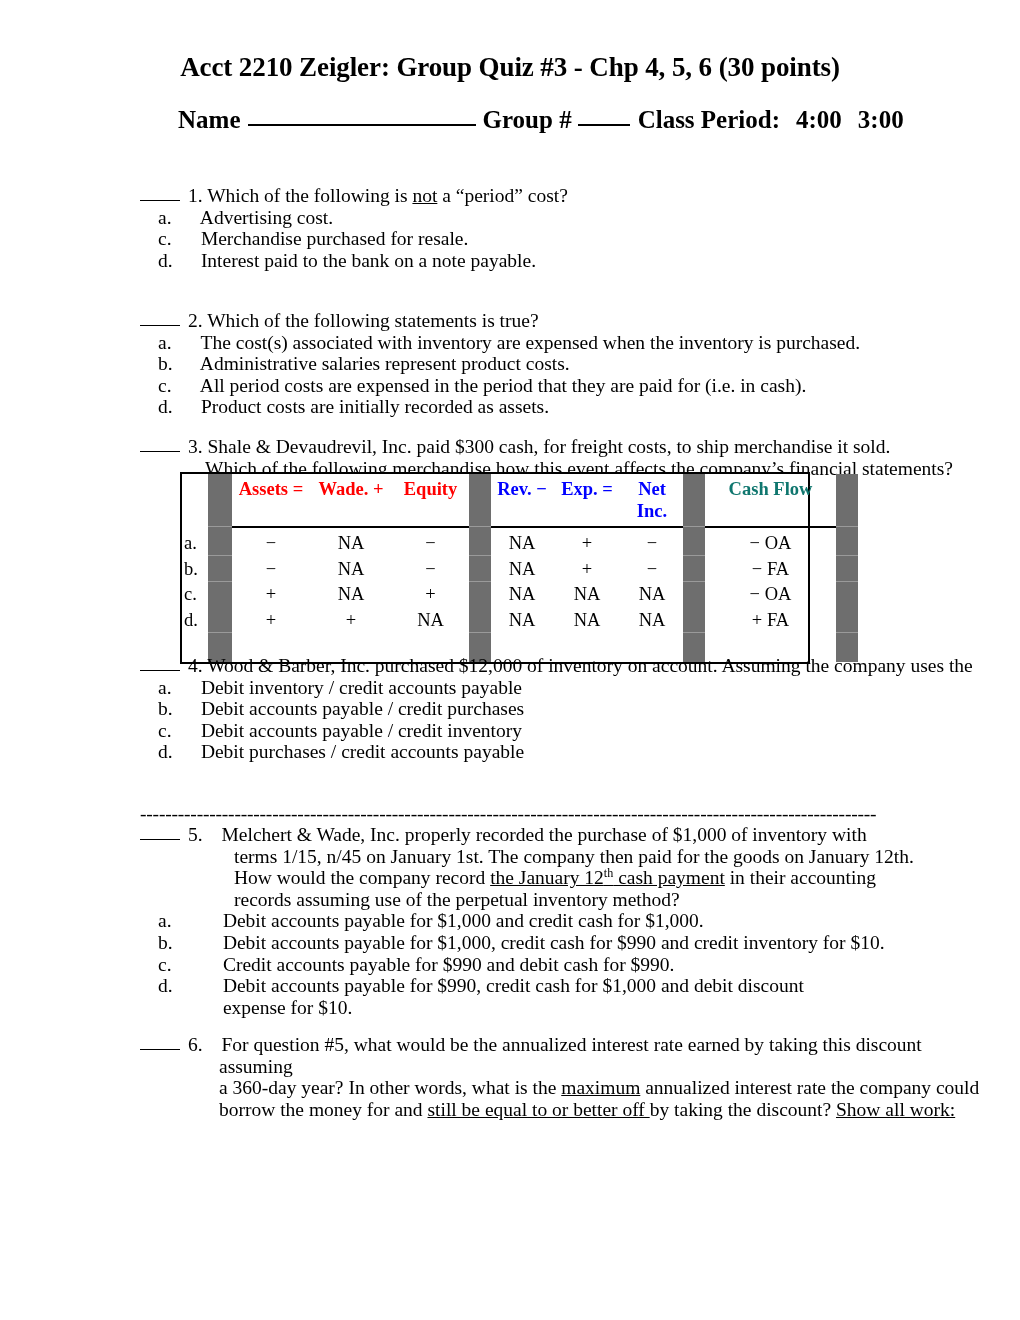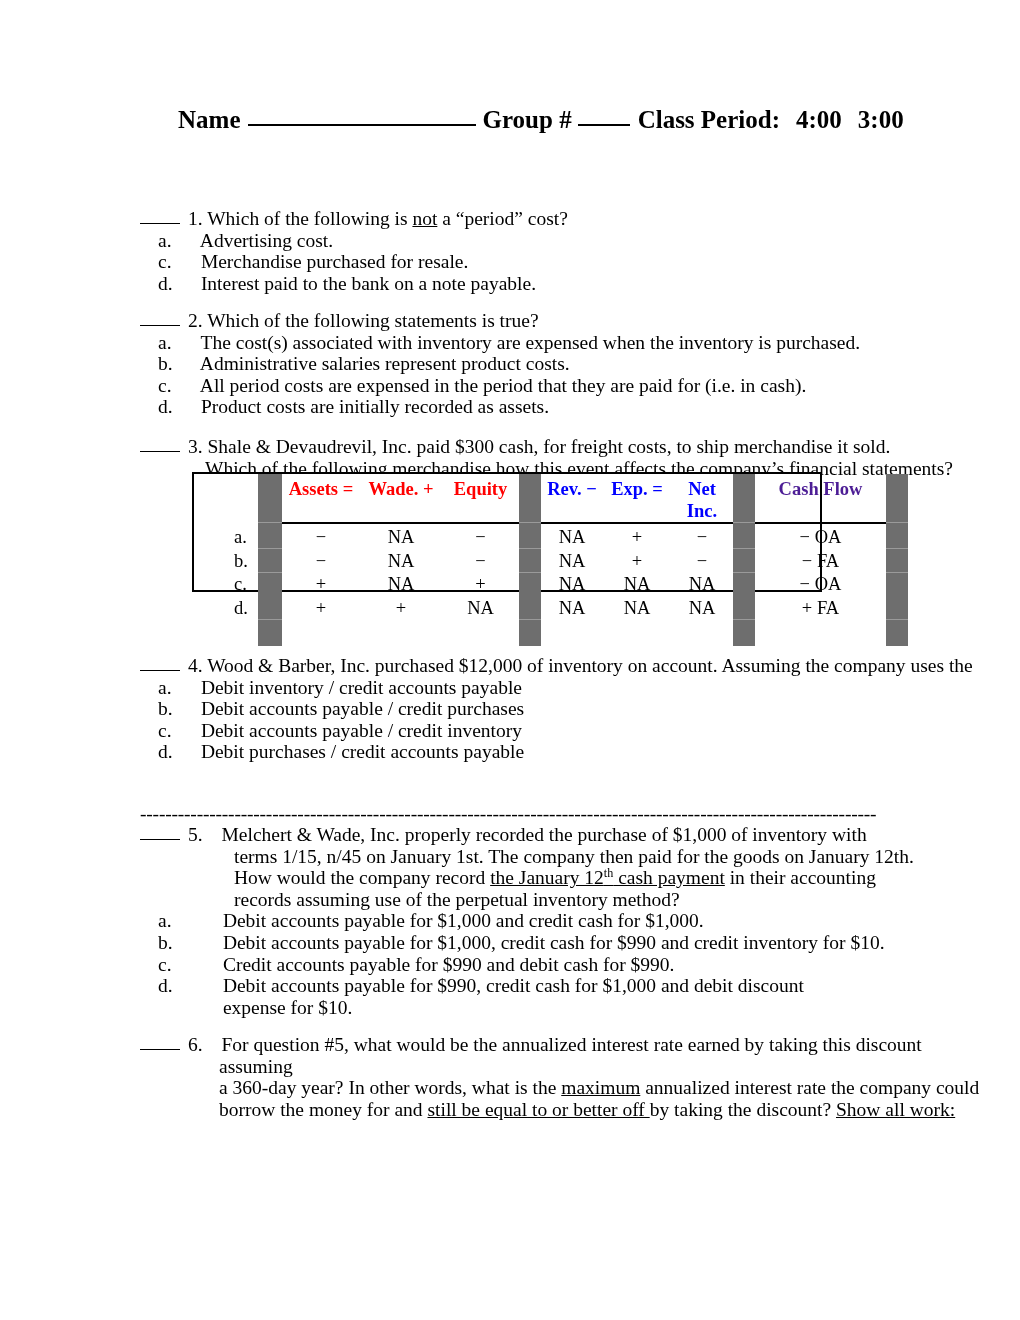--- a/index.html
+++ b/index.html
@@ -106,48 +106,47 @@
     letter-spacing: -0.2px;
     white-space: nowrap;
     overflow: hidden;
     color: #000;
     font-family: "Liberation Serif", serif;
   }
 
   
   .hmtable {
     position: absolute;
-    left: 192px;
+    left: 180px;
     top: 472px;
     width: 630px;
-    height: 120px;
+    height: 192px;
     border: 2.5px solid #000;
     box-sizing: border-box;
     background: #ffffff;
-    padding-left: 38px;
   }
   .hmtable table {
     border-collapse: collapse;
     width: 100%;
     height: 100%;
     table-layout: fixed;
   }
   .hmtable td {
     padding: 0;
     font-size: 18.5px;
     text-align: center;
     vertical-align: top;
     line-height: 22px;
   }
   .c-gray { background: #6e6e6e; }
   .c-gray.sep-row { border-top: 1px solid #9a9a9a; }
 
   .hdr-red   { color: #ff0000; font-weight: bold; font-size: 18.5px; }
   .hdr-blue  { color: #0000ff; font-weight: bold; font-size: 18.5px; }
-  .hdr-green { color: #4c1d95; font-weight: bold; font-size: 18.5px; }
+  .hdr-green { color: #0f766e; font-weight: bold; font-size: 18.5px; }
 
   .hdr-cell { height: 44px; vertical-align: top; padding-top: 4px !important; }
   .rule-cell { height: 3px; padding: 0; }
   .rule-in { border-top: 2.5px solid #000; height: 0; width: 100%; }
   .rule-wide { border-top: 2.5px solid #000; height: 0; width: 100%; }
 
   .row-label {
     text-align: left !important;
     padding-left: 2px !important;
     font-size: 18.5px;
@@ -155,26 +154,27 @@
   .datarow td { height: 23px; vertical-align: middle; }
   .fillrow td { height: 26px; }
 
   .sign { letter-spacing: 0px; }
 </style>
 </head>
 <body>
 
 <div class="page">
 
+  <div class="doc-title">Acct 2210 Zeigler: Group Quiz #3 - Chp 4, 5, 6 (30 points)</div>
 
   <div class="name-line">
     <span>Name</span><span class="blank-long"></span><span>Group #</span><span class="blank-short"></span><span>Class Period:</span><span class="sp-wide"></span><span>4:00</span><span class="sp-wide"></span><span>3:00</span>
   </div>
 
-  <div class="q" style="left:140px; top:185px; width:800px;margin-top:23px;">
+  <div class="q" style="left:140px; top:185px; width:800px;">
     <div class="stem">
       <span class="blank-ans"></span><span>1.</span>
       <span>Which of the following is </span><u class="u">not</u><span> a “period” cost?</span>
     </div>
     <ul class="opts">
       <li><span class="lbl">a.</span> <span>Advertising cost.</span></li>
       <li><span class="lbl">c.</span> <span>Merchandise purchased for resale.</span></li>
       <li><span class="lbl">d.</span> <span>Interest paid to the bank on a note payable.</span></li>
     </ul>
   </div>

